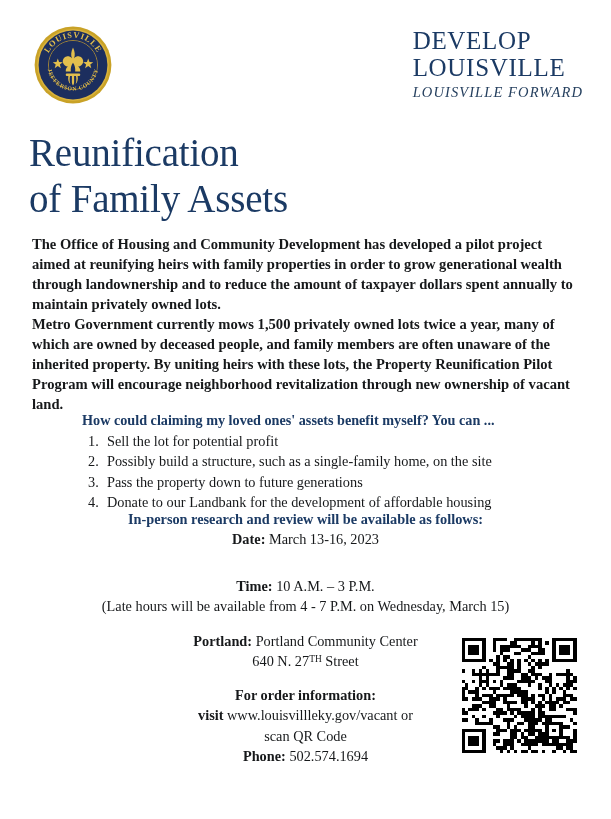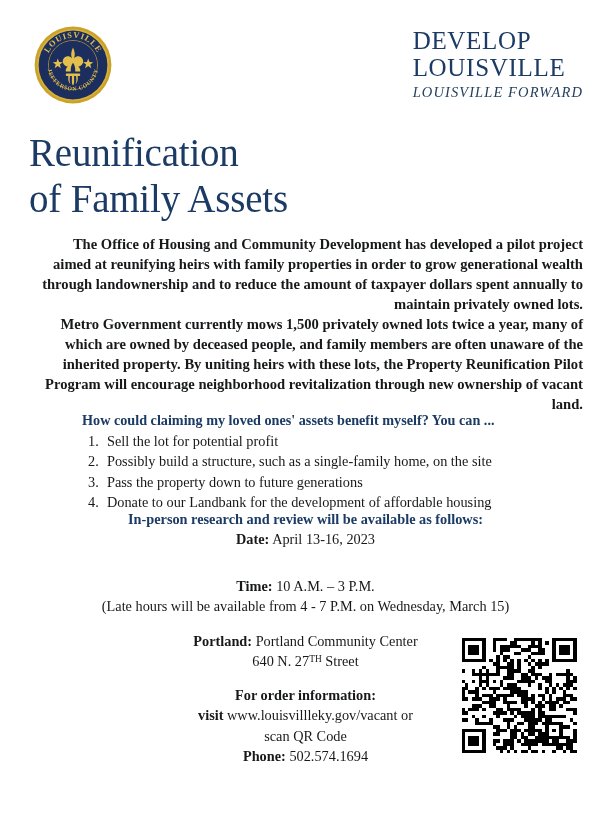--- a/index.html
+++ b/index.html
@@ -77,21 +77,21 @@
 
   
   .para {
     position: absolute;
     left: 32px;
     width: 551px;
     font-size: 14.6px;
     font-weight: bold;
     line-height: 1.38;
     color: #16181a;
-    text-align: right;
+    text-align: left;
   }
   #para-1 { top: 219px; }
   #para-2 { top: 299px; }
 
   
   .benefits {
     position: absolute;
     left: 82px;
     top: 402px;
     width: 500px;
@@ -242,21 +242,21 @@
     </li>
     <li>
       <span class="num">4.</span>
       <span>Donate to our Landbank for the development of affordable housing</span>
     </li>
   </ol>
 </div>
 
 <div class="center-block" id="blk-research">
   <span class="ln navy-head">In-person research and review will be available as follows:</span>
-  <span class="ln"><span class="lbl">Date:</span><span> April 13-16, 2023</span></span>
+  <span class="ln"><span class="lbl">Date:</span><span> March 13-16, 2023</span></span>
 </div>
 
 <div class="center-block" id="blk-time">
   <span class="ln"><span class="lbl">Time:</span><span> 10 A.M. – 3 P.M.</span></span>
   <span class="ln wide">(Late hours will be available from 4 -  7 P.M. on Wednesday, March 15)</span>
 </div>
 
 <div class="center-block" id="blk-location">
   <span class="ln"><span class="lbl">Portland:</span><span> Portland Community Center</span></span>
   <span class="ln"><span>640 N. 27</span><sup class="ordinal">TH</sup><span> Street</span></span>

